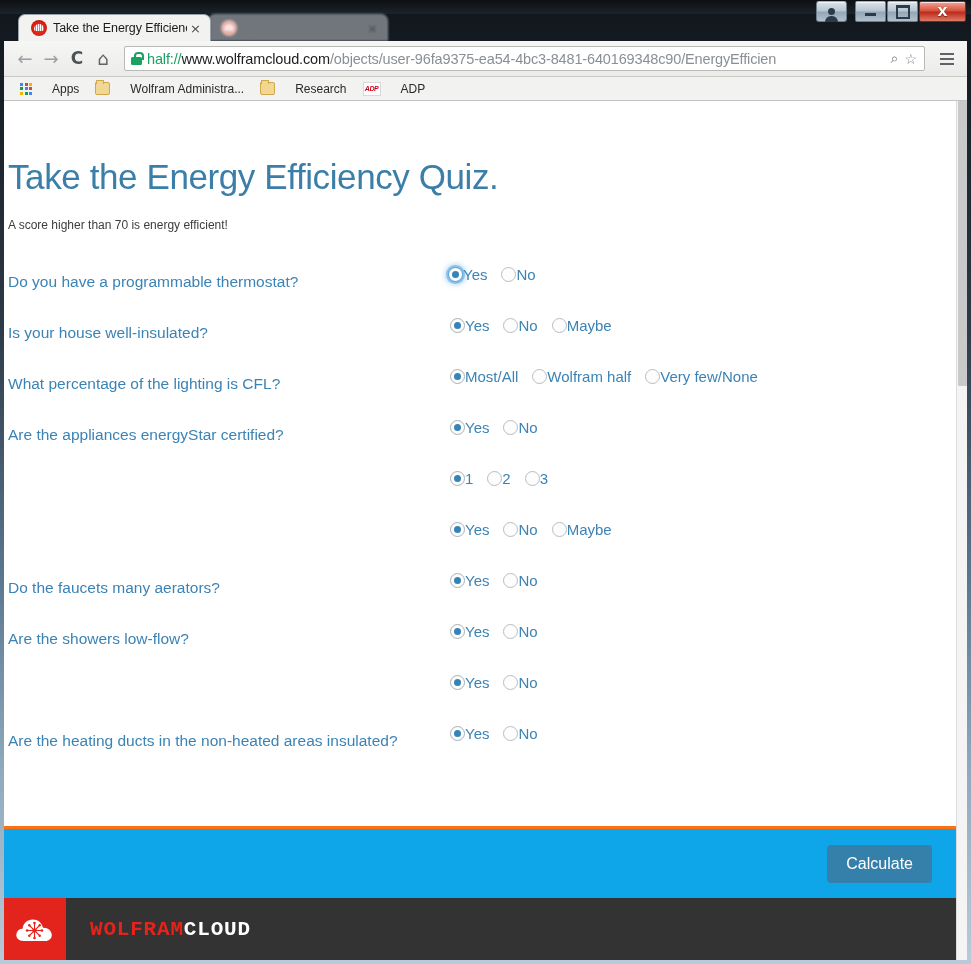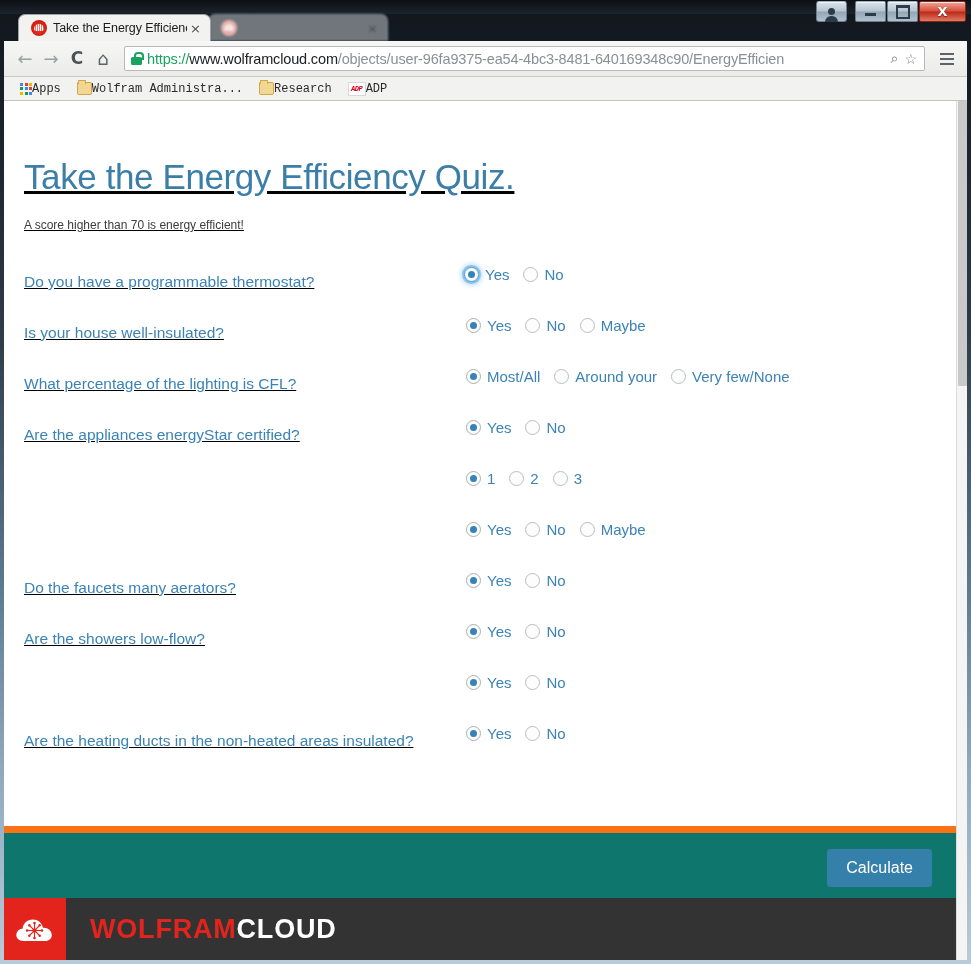--- a/index.html
+++ b/index.html
@@ -218,27 +218,26 @@
     width: 963px; height: 24px;
     background: #f2f2f0;
     border-bottom: 1px solid #c3c3c1;
     box-sizing: border-box;
     display: flex;
     align-items: center;
     padding-left: 10px;
     gap: 4px;
   }
   .bm {
-    display: flex; align-items: center; gap: 0;
+    display: flex; align-items: center; gap: 20px;
     padding: 2px 6px;
     border-radius: 2px;
     font-size: 12px;
     color: #2a2a2a;
     white-space: nowrap;
-    font-family: Liberation Mono, monospace;
   }
   .apps-grid {
     width: 12px; height: 12px;
     display: grid;
     grid-template-columns: repeat(3,3px);
     grid-template-rows: repeat(3,3px);
     gap: 1.5px;
   }
   .apps-grid i { display:block; width:3px; height:3px; }
   .folder {
@@ -273,22 +272,21 @@
     overflow: hidden;
   }
   .page {
     position: absolute;
     left: 0; top: 0;
     width: 952px; height: 859px;
     background: #ffffff;
   }
 
   .content {
-    padding: 58px 0 0 20px;
-    text-decoration: underline;
+    padding: 58px 0 0 4px;
   }
   h1.quiz-title {
     margin: 0;
     font-size: 35px;
     font-weight: normal;
     color: #3b7ea8;
     letter-spacing: -.4px;
     line-height: 1.05;
   }
   .subtitle {
@@ -315,21 +313,20 @@
   .choices {
     position: absolute;
     display: flex;
     align-items: center;
     gap: 0;
     top: 12px;
   }
   .choice {
     display: flex;
     align-items: center;
-    gap: 6px;
     margin-right: 14px;
     white-space: nowrap;
   }
   .radio {
     width: 15px; height: 15px;
     border-radius: 50%;
     border: 1px solid #b9bdc0;
     background: #fdfdfd;
     box-sizing: border-box;
     display: flex; align-items: center; justify-content: center;
@@ -350,22 +347,22 @@
     font-size: 15px;
     color: #3b83b5;
     line-height: 1;
   }
 
   
   .actionbar {
     position: absolute;
     left: 0; bottom: 62px;
     width: 952px; height: 72px;
-    background: #0f766e;
-    border-top: 7px solid #f97316;
+    background: #0ea5e9;
+    border-top: 3px solid #f97316;
     box-sizing: border-box;
   }
   .calc-btn {
     position: absolute;
     right: 24px; top: 16px;
     background: #3580ab;
     color: #fff;
     font-size: 16px;
     border: none;
     border-radius: 4px;
@@ -385,24 +382,24 @@
   }
   .logo-tile {
     width: 62px; height: 62px;
     background: #e3241c;
     display: flex; align-items: center; justify-content: center;
     flex: 0 0 62px;
   }
   .cloud-mark { width: 40px; height: 28px; display:block; }
   .brand {
     margin-left: 24px;
-    font-size: 27px;
+    font-size: 21px;
     font-weight: bold;
     letter-spacing: .8px;
-    font-family: Liberation Sans, sans-serif;
+    font-family: Liberation Mono, monospace;
   }
   .brand .w { color: #e3241c; }
   .brand .c { color: #ffffff; }
 
   
   .scrollbar {
     position: absolute;
     right: 0; top: 0;
     width: 11px; height: 859px;
     background: #f4f4f4;
@@ -454,21 +451,21 @@
   </div>
 
   <div class="chrome-toolbar">
     <div class="navbtn">←</div>
     <div class="navbtn">→</div>
     <div class="navbtn reload enabled">C</div>
     <div class="navbtn enabled">⌂</div>
 
     <div class="omnibox">
       <span class="lock"></span>
-      <span class="url"><span class="scheme">https://</span><span class="host">www.wolframcloud.com</span><span class="path">/objects/user-96fa9375-ea54-4bc3-8481-640169348c90/EnergyEfficien</span></span>
+      <span class="url"><span class="scheme">half://</span><span class="host">www.wolframcloud.com</span><span class="path">/objects/user-96fa9375-ea54-4bc3-8481-640169348c90/EnergyEfficien</span></span>
       <span class="omni-ico">⌕</span>
       <span class="omni-ico">☆</span>
     </div>
 
     <div class="menu-btn">
       <span></span>
       <span></span>
       <span></span>
     </div>
   </div>
@@ -541,21 +538,21 @@
             </div>
             <div class="qrow">
               <div class="qlabel">What percentage of the lighting is CFL?</div>
               <div class="choices" style="left: 442px;">
                 <label class="choice">
                   <span class="radio checked"></span>
                   <span class="choice-label">Most/All</span>
                 </label>
                 <label class="choice">
                   <span class="radio"></span>
-                  <span class="choice-label">Around your</span>
+                  <span class="choice-label">Wolfram half</span>
                 </label>
                 <label class="choice">
                   <span class="radio"></span>
                   <span class="choice-label">Very few/None</span>
                 </label>
               </div>
             </div>
             <div class="qrow">
               <div class="qlabel">Are the appliances energyStar certified?</div>
               <div class="choices" style="left: 442px;">

